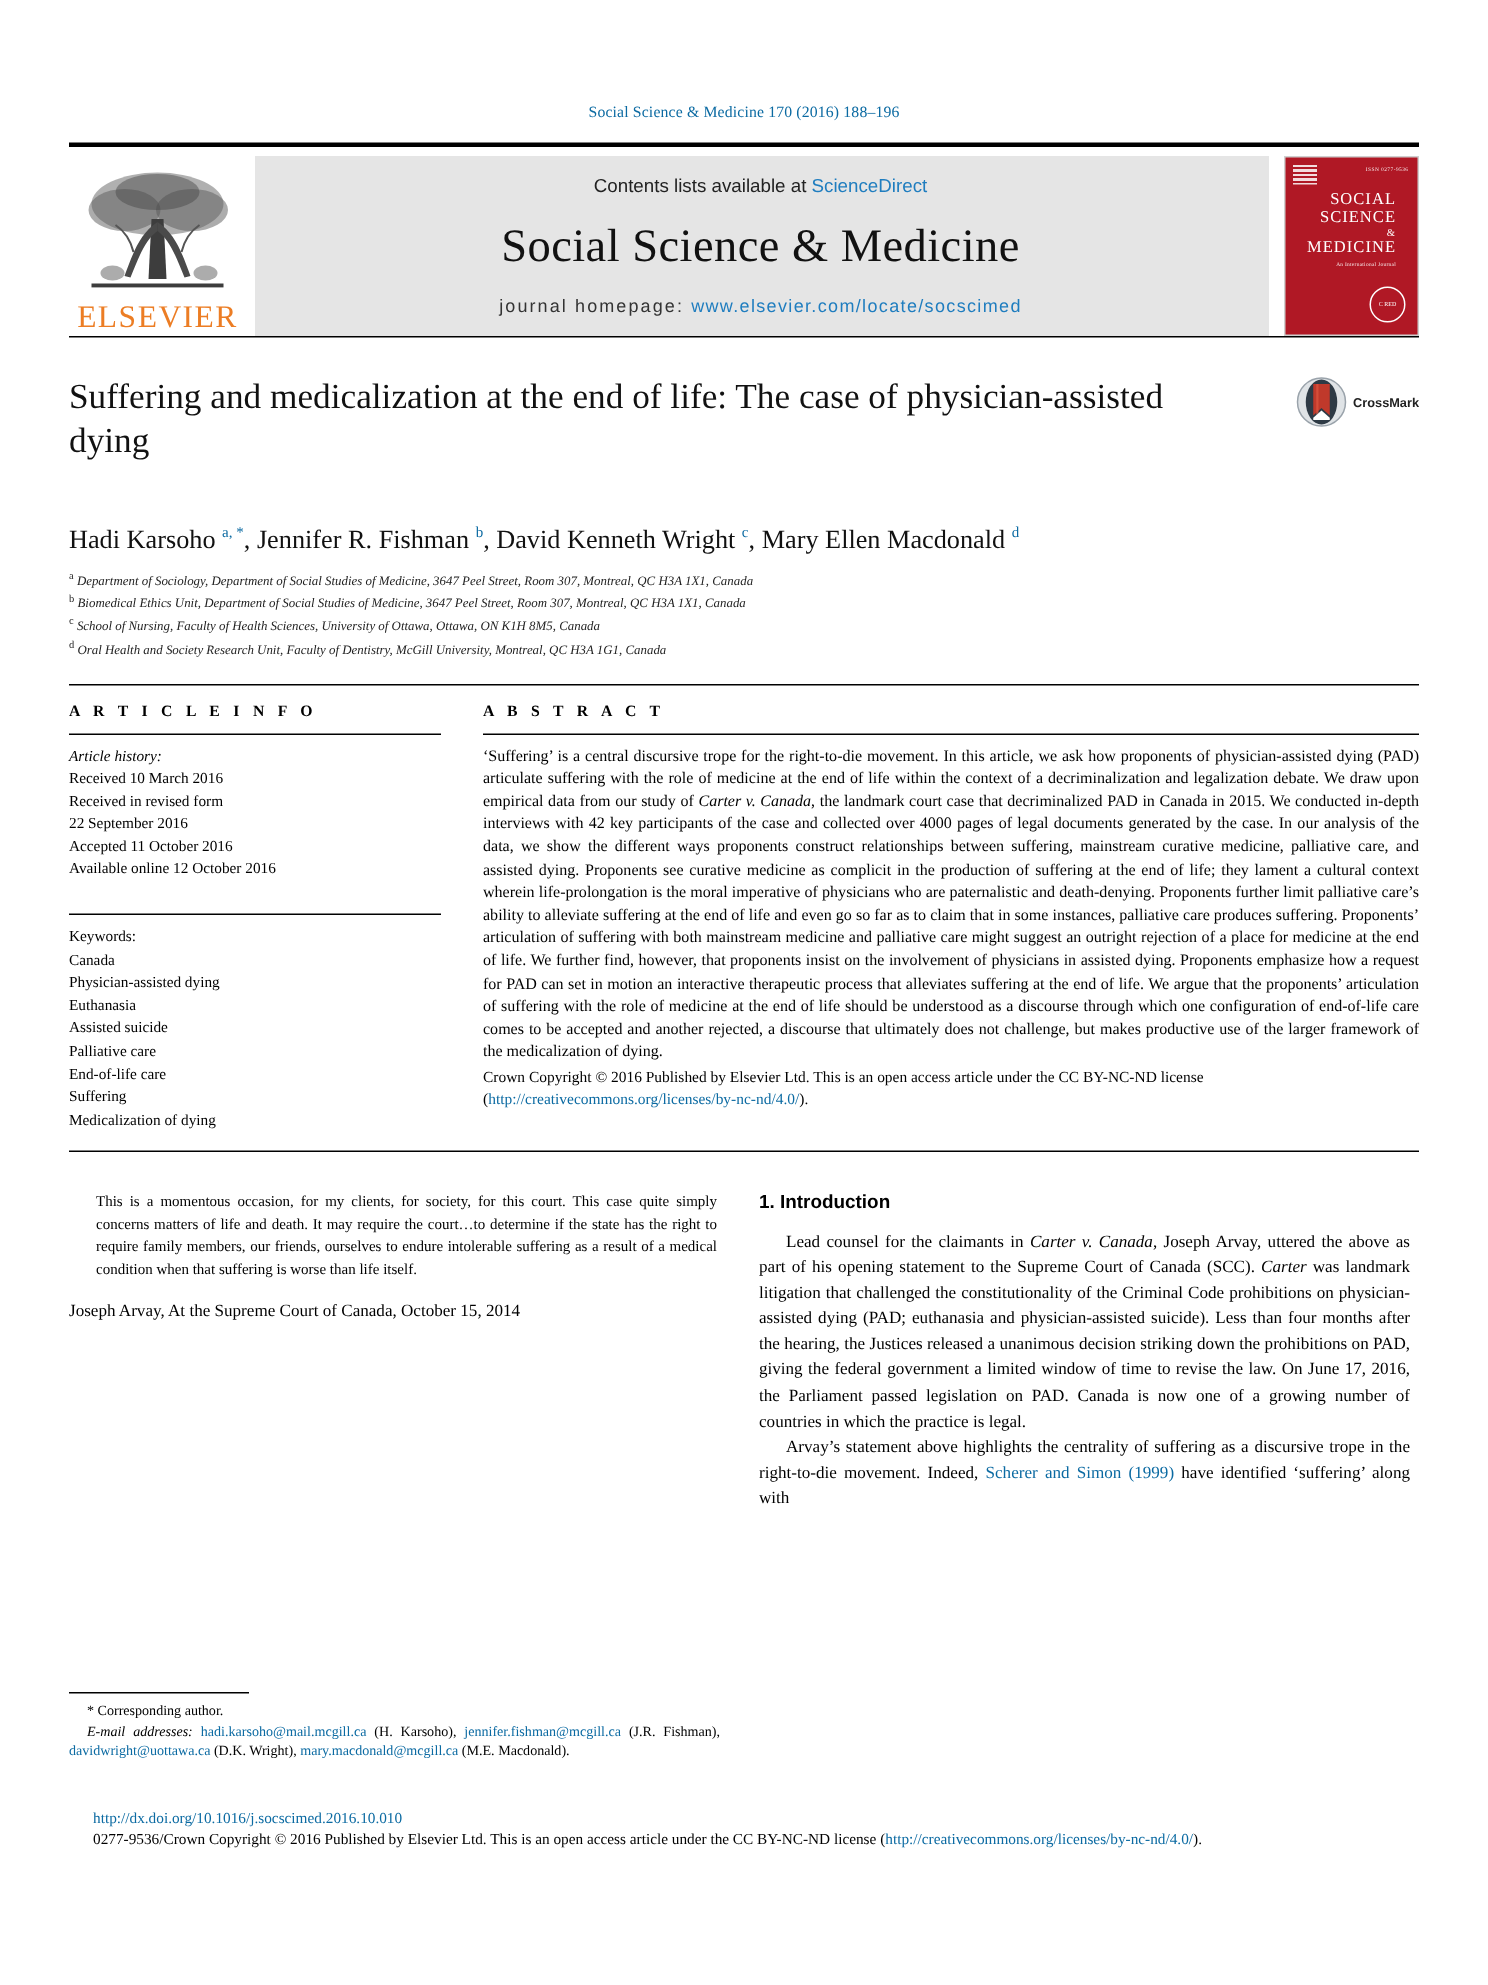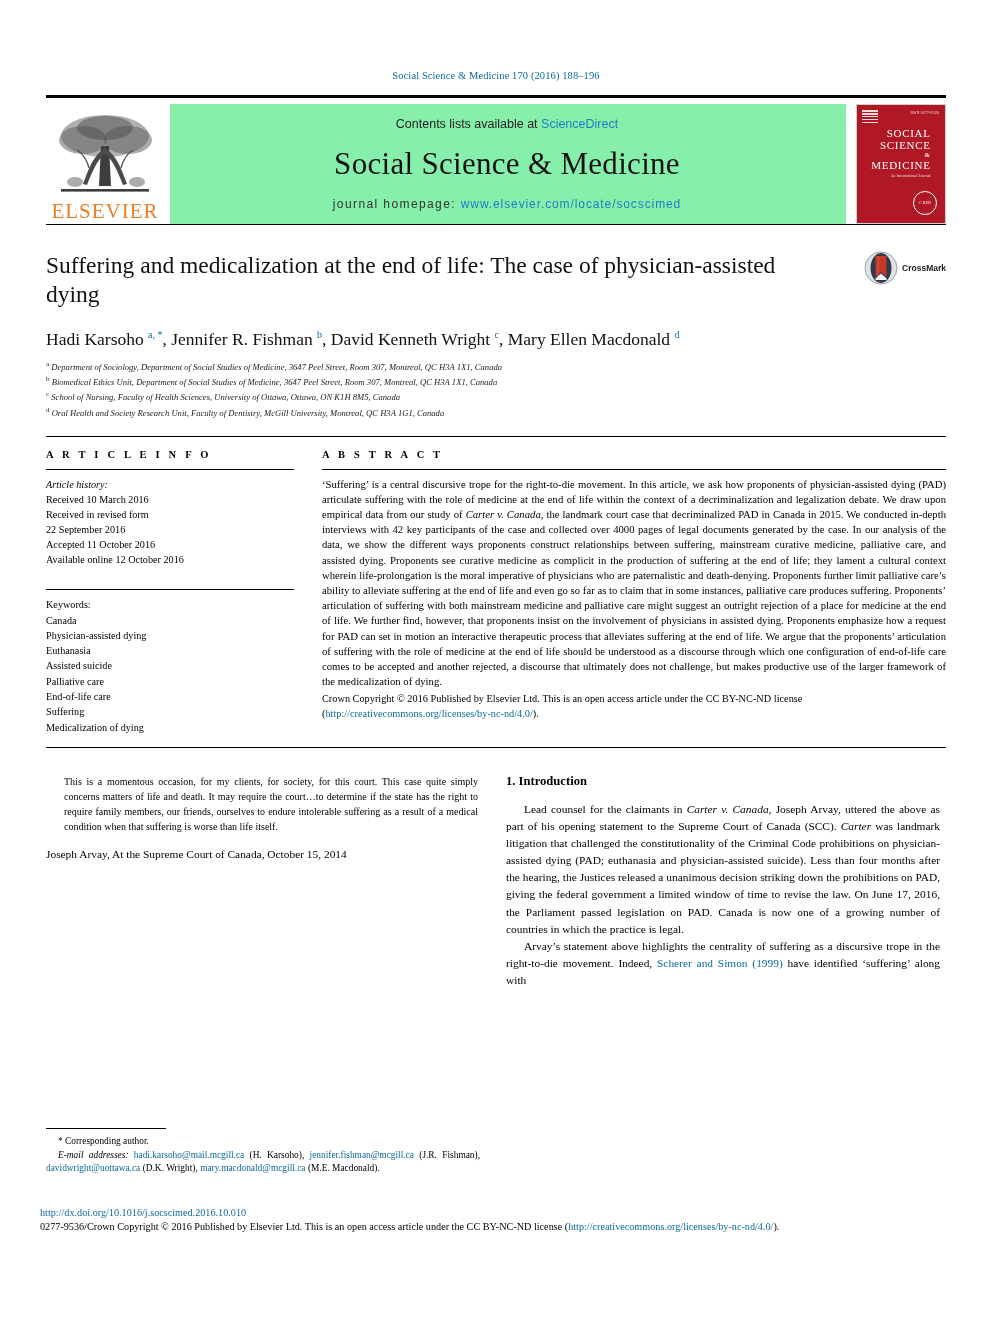--- a/index.html
+++ b/index.html
@@ -61,21 +61,21 @@
     font-family: "Liberation Serif", serif;
     color: #ec7d24;
     font-size: 21px;
     letter-spacing: 1px;
     line-height: 1;
     font-weight: 400;
     margin-top: 1px;
   }
   .masthead-center {
     flex: 1 1 auto;
-    background: #86efac;
+    background: #e5e5e5;
     display: flex;
     flex-direction: column;
     align-items: center;
     justify-content: space-between;
     padding: 13px 10px 13px 8px;
     margin-left: 6px;
     margin-right: 10px;
   }
   .contents-line {
     font-family: "Liberation Sans", sans-serif;
@@ -160,20 +160,21 @@
     gap: 4px;
   }
   .crossmark-label {
     font-family: "Liberation Sans", sans-serif;
     font-size: 8.5px;
     font-weight: bold;
     color: #222;
   }
 
   .authors {
+    margin-top: 20px;
     font-family: "Liberation Serif", serif;
     font-size: 17.5px;
     color: #111;
   }
   .authors sup { color: #0b6aa2; font-size: 10px; }
   .affiliations {
     margin-top: 9px;
     font-size: 8.6px;
     font-style: italic;
     line-height: 1.55;
@@ -229,21 +230,21 @@
     padding-left: 18px;
     padding-right: 2px;
   }
   .epigraph-attrib {
     font-size: 11.4px;
     line-height: 1.5;
     margin-top: 12px;
     padding-left: 0px;
   }
   .sec-title {
-    font-family: Liberation Serif, serif;
+    font-family: Liberation Sans, sans-serif;
     font-weight: bold;
     font-size: 12.6px;
     margin: 0 0 12px 0;
   }
   .body-p {
     font-size: 11.4px;
     line-height: 1.5;
     text-align: justify;
     text-indent: 18px;
     margin: 0;
@@ -262,21 +263,21 @@
   .footnote {
     font-size: 9.4px;
     line-height: 1.45;
     text-align: justify;
   }
   .footnote .ital { font-style: italic; }
   .footnote-indent { text-indent: 12px; }
 
   .page-footer {
     position: absolute;
-    left: 40px;
+    left: 62px;
     right: 46px;
     top: 1205px;
   }
   .doi-line { font-size: 10.2px; color: #0b6aa2; line-height: 1.5; }
   .issn-line { font-size: 10.2px; line-height: 1.45; }
 </style>
 </head>
 <body>
 
 <div class="page">

